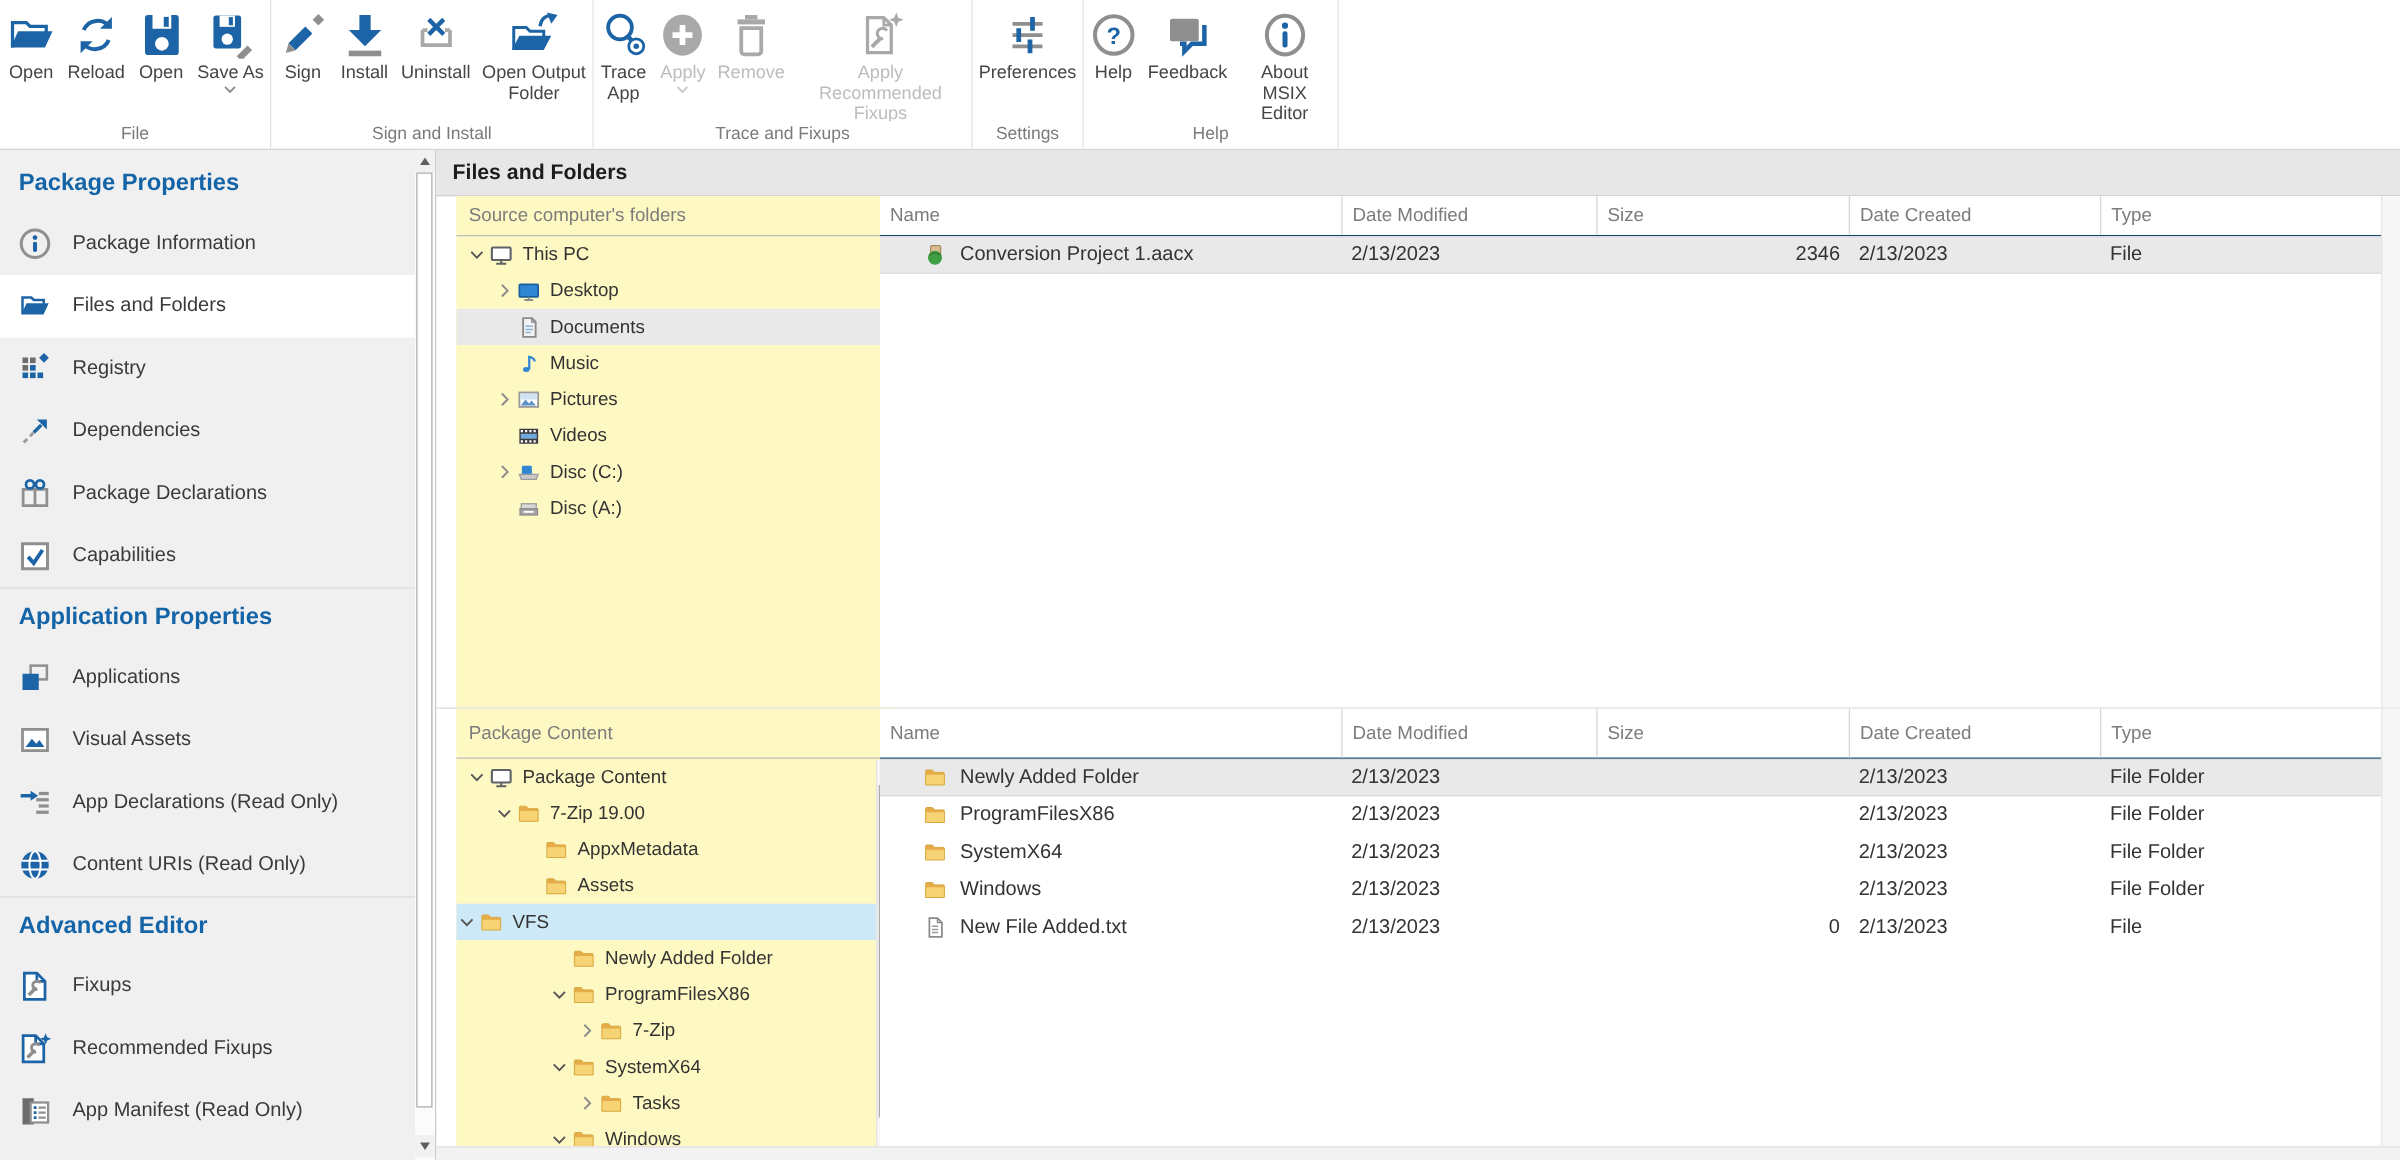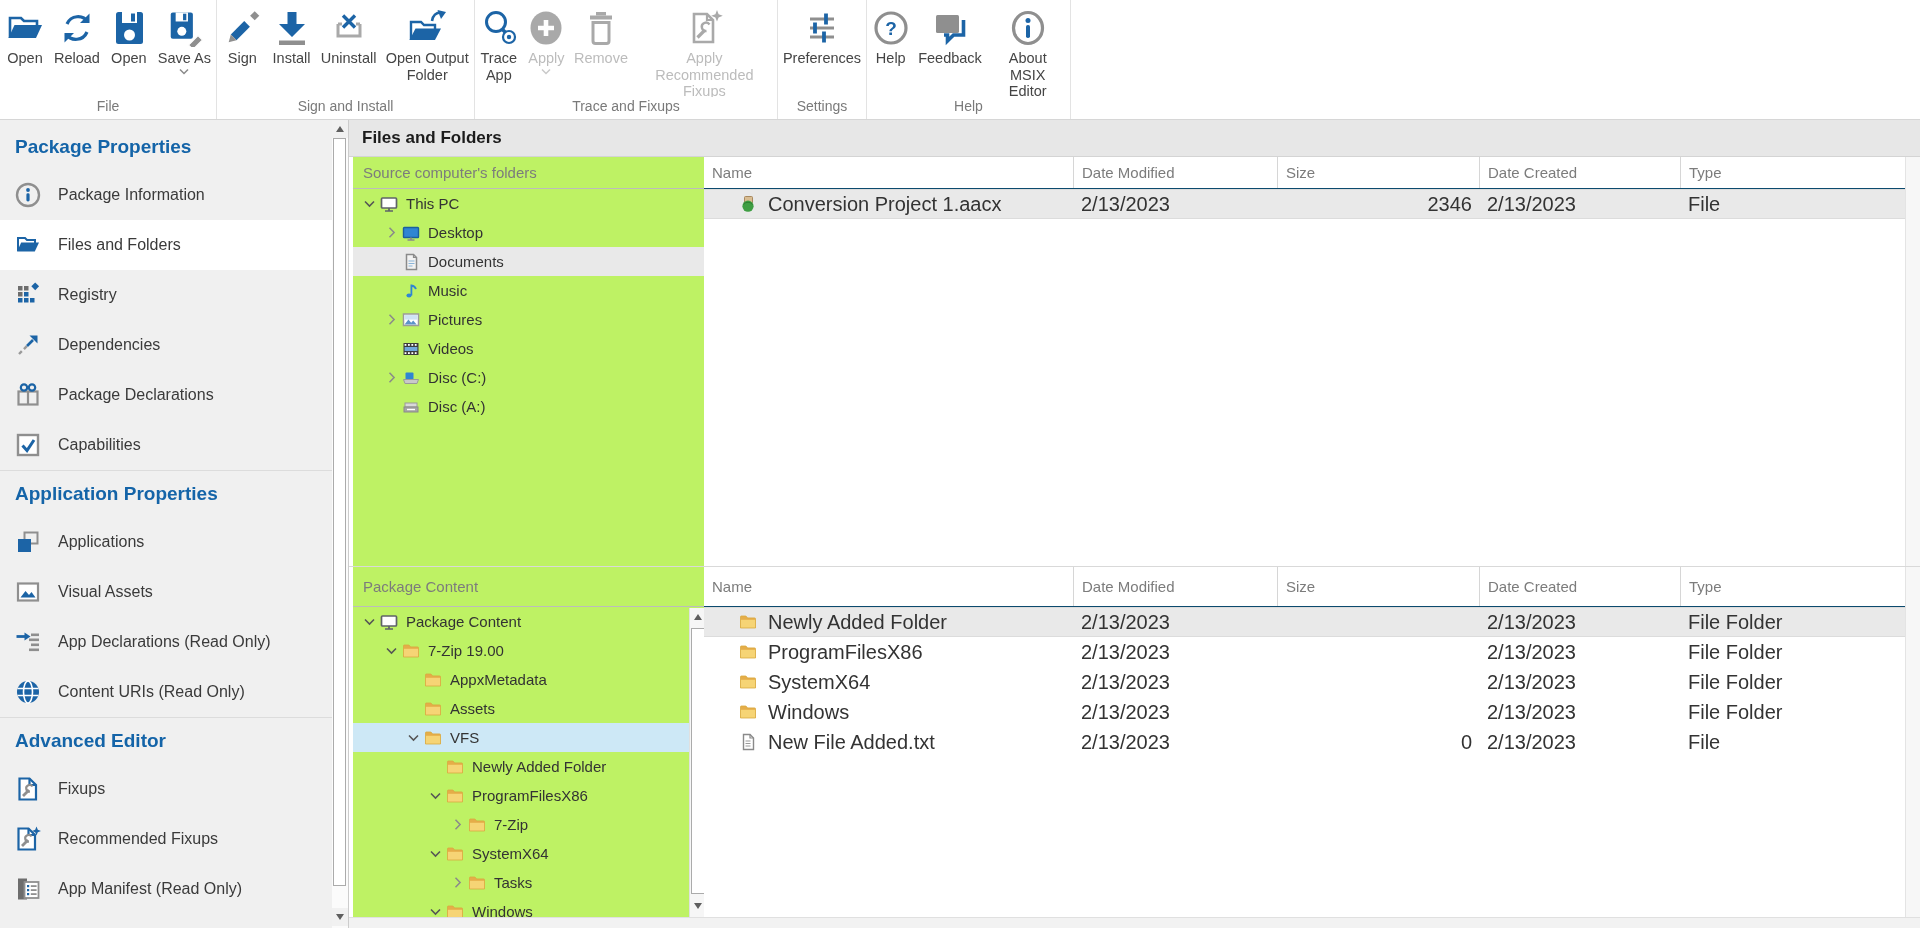--- a/index.html
+++ b/index.html
@@ -44,21 +44,21 @@
 
   
   .content{position:absolute; left:348px; top:120px; width:1572px; height:808px; border-left:1px solid #cccccc; background:#fff;}
   .titlebar{position:absolute; left:0; top:0; right:0; height:37px; background:#e7e7e7; border-bottom:1px solid #d4d4d4; display:flex; align-items:center; padding-left:13px;}
   .titlebar span{font-size:17px; font-weight:bold; color:#1c1c1c;}
 
   .top-sect{position:absolute; left:0; top:37px; right:0; height:409px;}
   .bot-sect{position:absolute; left:0; top:446px; right:0; height:351px; border-top:1px solid #d9d9d9;}
   .hstrip{position:absolute; left:0; top:797px; right:0; height:11px; background:#f2f2f2; border-top:1px solid #e0e0e0;}
 
-  .pane-left{position:absolute; left:4px; top:0; bottom:0; width:354px; border-right:1px solid var(--line); background:#bef264;}
+  .pane-left{position:absolute; left:16px; top:0; bottom:0; width:354px; border-right:1px solid var(--line); background:#fef9c3;}
   .pane-right{position:absolute; left:355px; right:0; top:0; bottom:0; background:#fff;}
 
   .phead{color:var(--hdr-gray); font-size:15px; padding-left:10px; border-bottom:1px solid #bcbcbc; display:flex; align-items:center;}
   .top-sect .phead{height:32px;}
   .bot-sect .phead{height:40px;}
   .tree{position:absolute; left:0; right:0; bottom:0; overflow:hidden;}
   .top-sect .tree{top:32px;}
   .bot-sect .tree{top:40px; right:17px;}
 
   .trow{height:29px; display:flex; align-items:center; cursor:default; white-space:nowrap;}
@@ -71,21 +71,21 @@
   .lhead{display:grid; grid-template-columns:369px 204px 202px 201px 1fr; border-bottom:1px solid #0c4a6e; padding-right:15px;}
   .top-sect .lhead{height:32px;}
   .bot-sect .lhead{height:40px;}
   .lhead > div{display:flex; align-items:center; padding-left:8px; font-size:15px; color:var(--hdr-gray); border-left:1px solid #d6d6d6; overflow:hidden;}
   .lhead > div:first-child{border-left:none;}
   .lbody{position:absolute; left:0; right:0; bottom:0; overflow:hidden;}
   .top-sect .lbody{top:32px;}
   .bot-sect .lbody{top:40px;}
   .lrow{display:grid; grid-template-columns:369px 204px 202px 201px 1fr; height:30px; padding-right:15px;}
   .lrow.sel{background:var(--sel-gray); border-top:1px solid #dcdcdc; border-bottom:1px solid #dcdcdc;}
-  .lrow > div{display:flex; align-items:center; padding-left:8px; font-size:20px; color:#333; overflow:hidden; white-space:nowrap;}
+  .lrow > div{display:flex; align-items:center; padding-left:8px; font-size:16px; color:#333; overflow:hidden; white-space:nowrap;}
   .lrow .c-name{padding-left:24px;}
   .lrow .c-name span{margin-left:11px;}
   .lrow .c-size{justify-content:flex-end; padding-right:7px; padding-left:0;}
   .lhead .h-size{padding-left:8px;}
 
   .list-gutter{position:absolute; right:0; top:0; bottom:0; width:15px; background:#f7f7f7; border-left:1px solid #e4e4e4;}
 
   .tree-scroll{position:absolute; right:0; width:17px; background:#f6f6f6; border-left:1px solid #e0e0e0;}
   .bot-sect .tree-scroll{top:41px; bottom:0;}
   .tree-scroll .sb-btn{width:16px; background:#f6f6f6;}
@@ -754,21 +754,21 @@
                 <span style="display: flex;">
                   <svg width="18" height="18" viewBox="0 0 18 18" xmlns="http://www.w3.org/2000/svg">
                     <path d="M1.5 15 V3.8 a.8 .8 0 0 1 .8 -.8 h4.6 l1.8 1.9 h7 a.8 .8 0 0 1 .8 .8 V15 z" fill="#e5ad49"></path>
                     <path d="M1.5 15 V6.8 h15 V15 z" fill="#f6d475"></path>
                     <path d="M1.5 15 V3.8 a.8 .8 0 0 1 .8 -.8 h4.6 l1.8 1.9 h7 a.8 .8 0 0 1 .8 .8 V15 z" fill="none" stroke="#d9a940" stroke-width=".8"></path>
                   </svg>
                 </span>
               </span>
               <span class="tlabel">Assets</span>
             </div>
-            <div class="trow sel-blue" style="padding-left: 52px;">
+            <div class="trow sel-blue" style="">
               <span class="chev">
                 <svg width="17" height="17" viewBox="0 0 17 17" xmlns="http://www.w3.org/2000/svg">
                   <path d="M4 6.5 l4.5 4.6 4.5 -4.6" stroke="#555" stroke-width="1.5" fill="none"></path>
                 </svg>
               </span>
               <span class="ticon">
                 <span style="display: flex;">
                   <svg width="18" height="18" viewBox="0 0 18 18" xmlns="http://www.w3.org/2000/svg">
                     <path d="M1.5 15 V3.8 a.8 .8 0 0 1 .8 -.8 h4.6 l1.8 1.9 h7 a.8 .8 0 0 1 .8 .8 V15 z" fill="#e5ad49"></path>
                     <path d="M1.5 15 V6.8 h15 V15 z" fill="#f6d475"></path>

